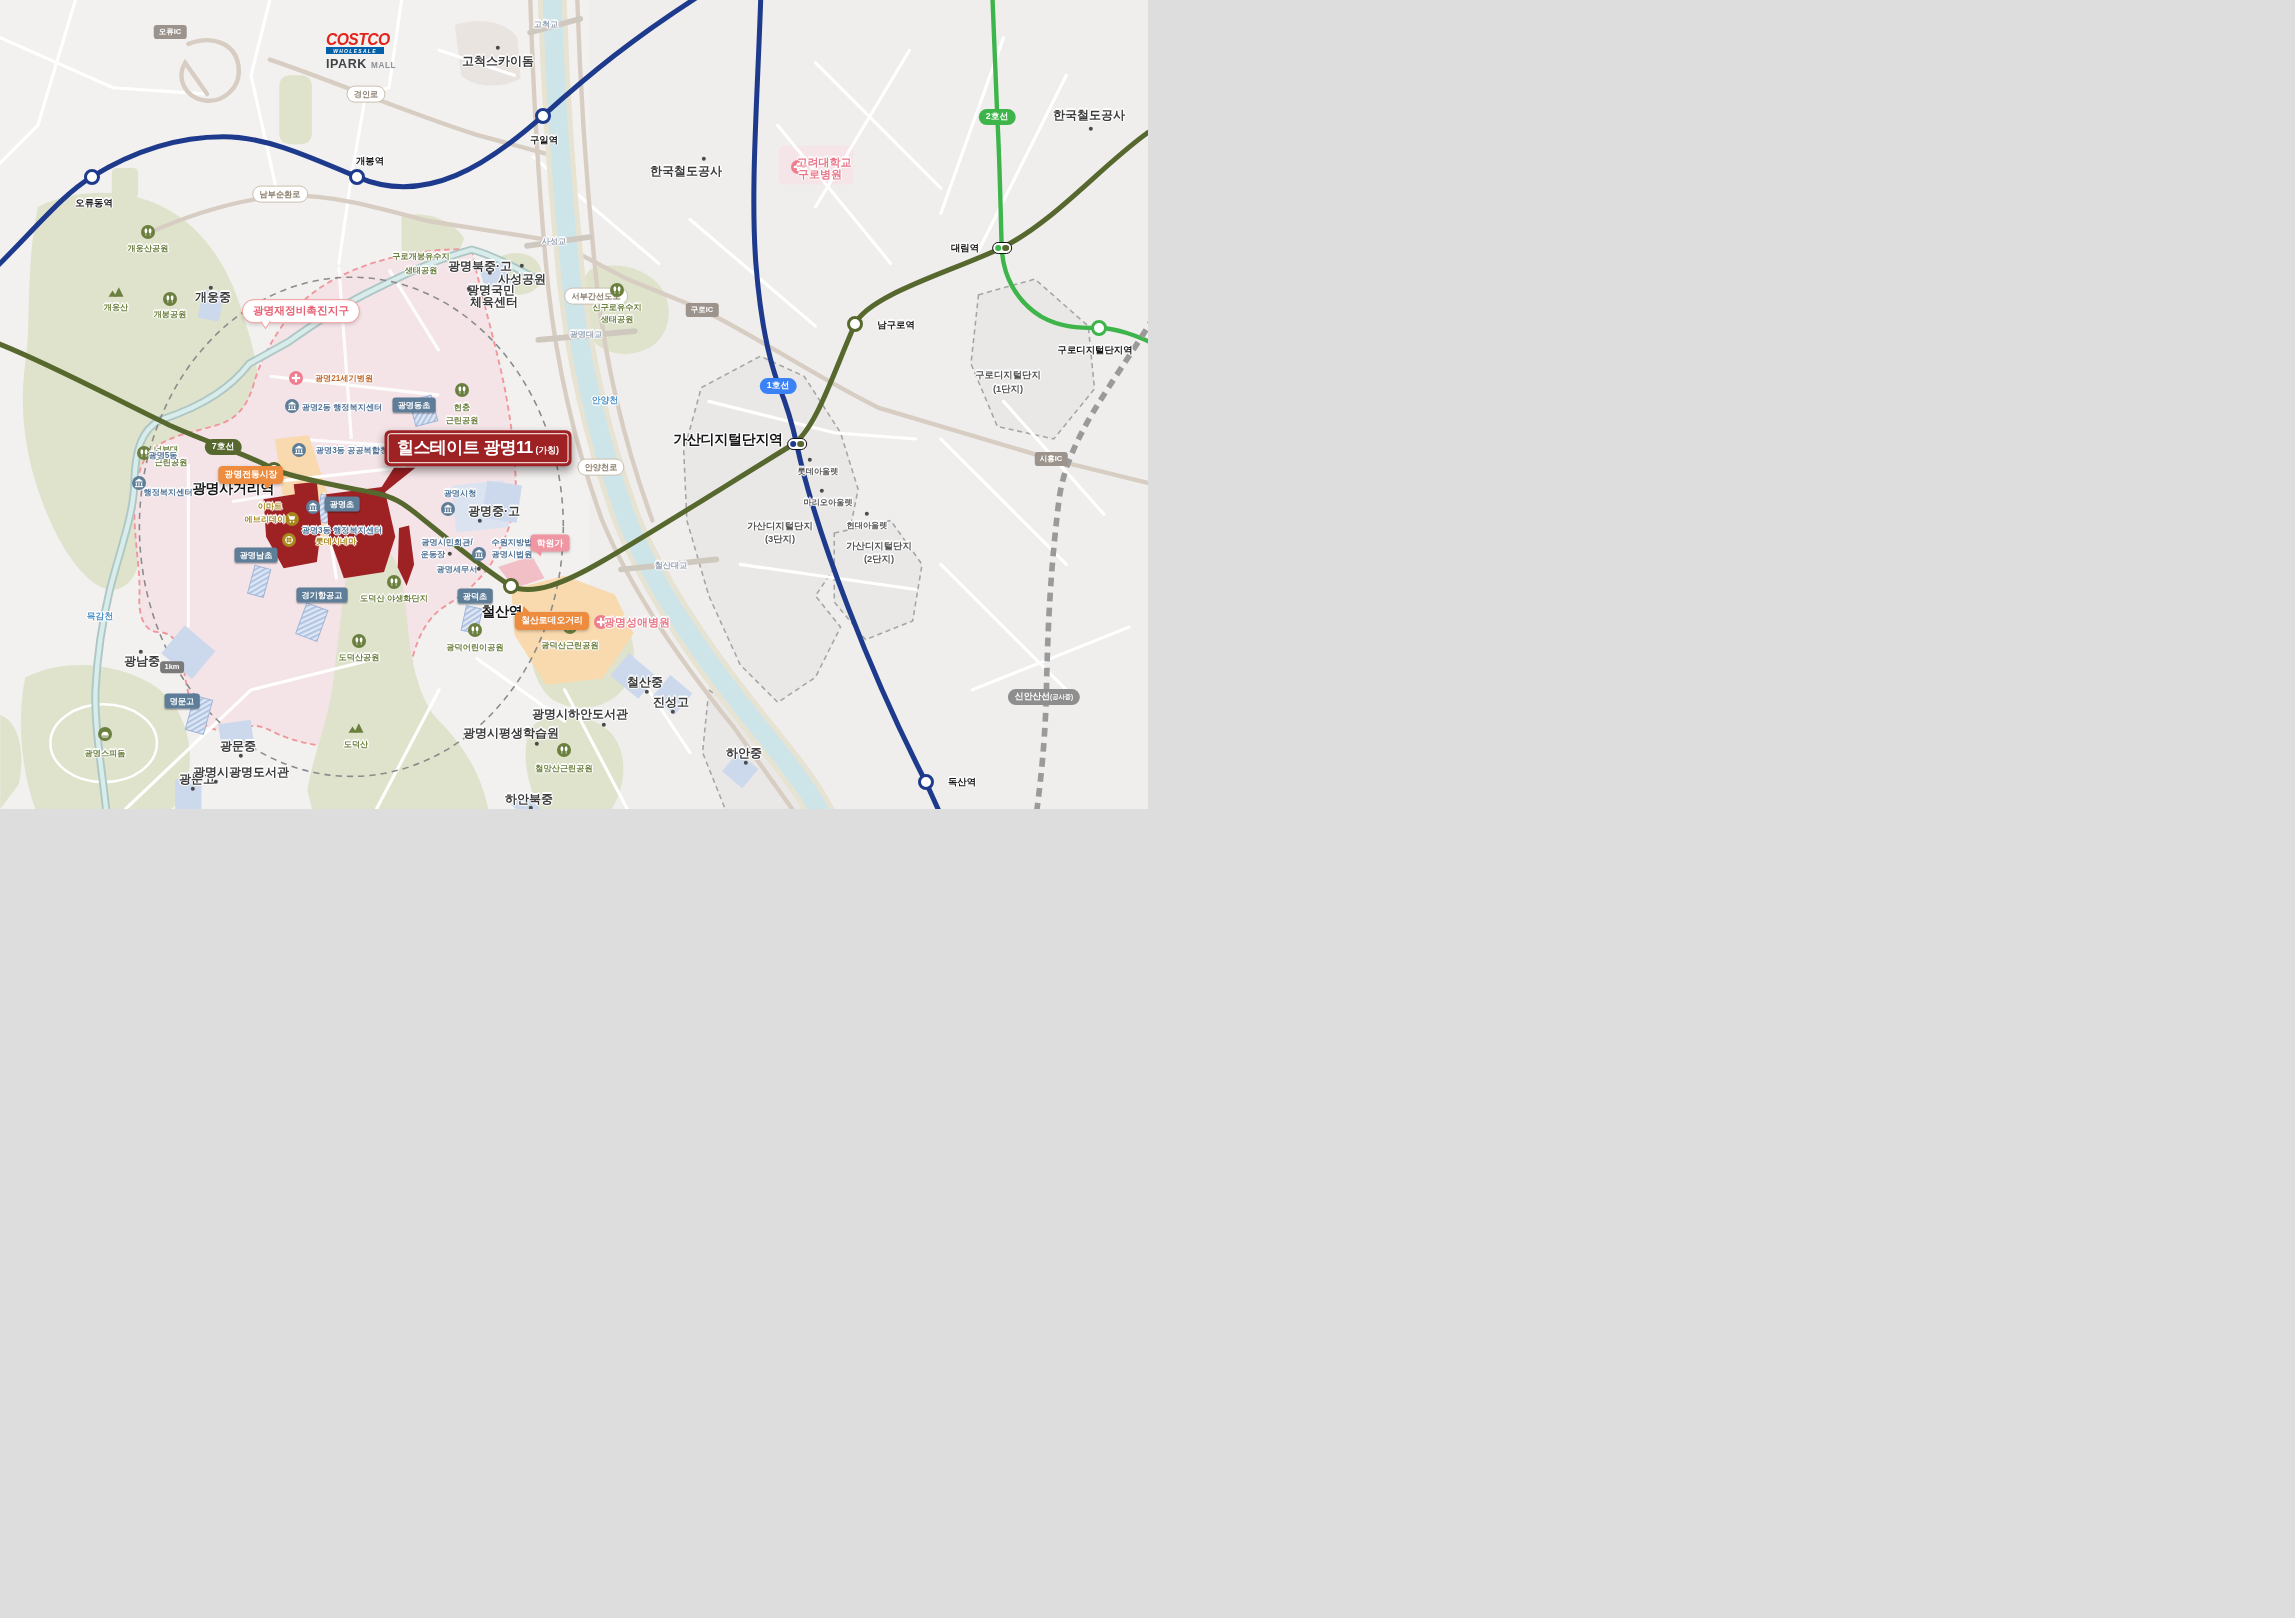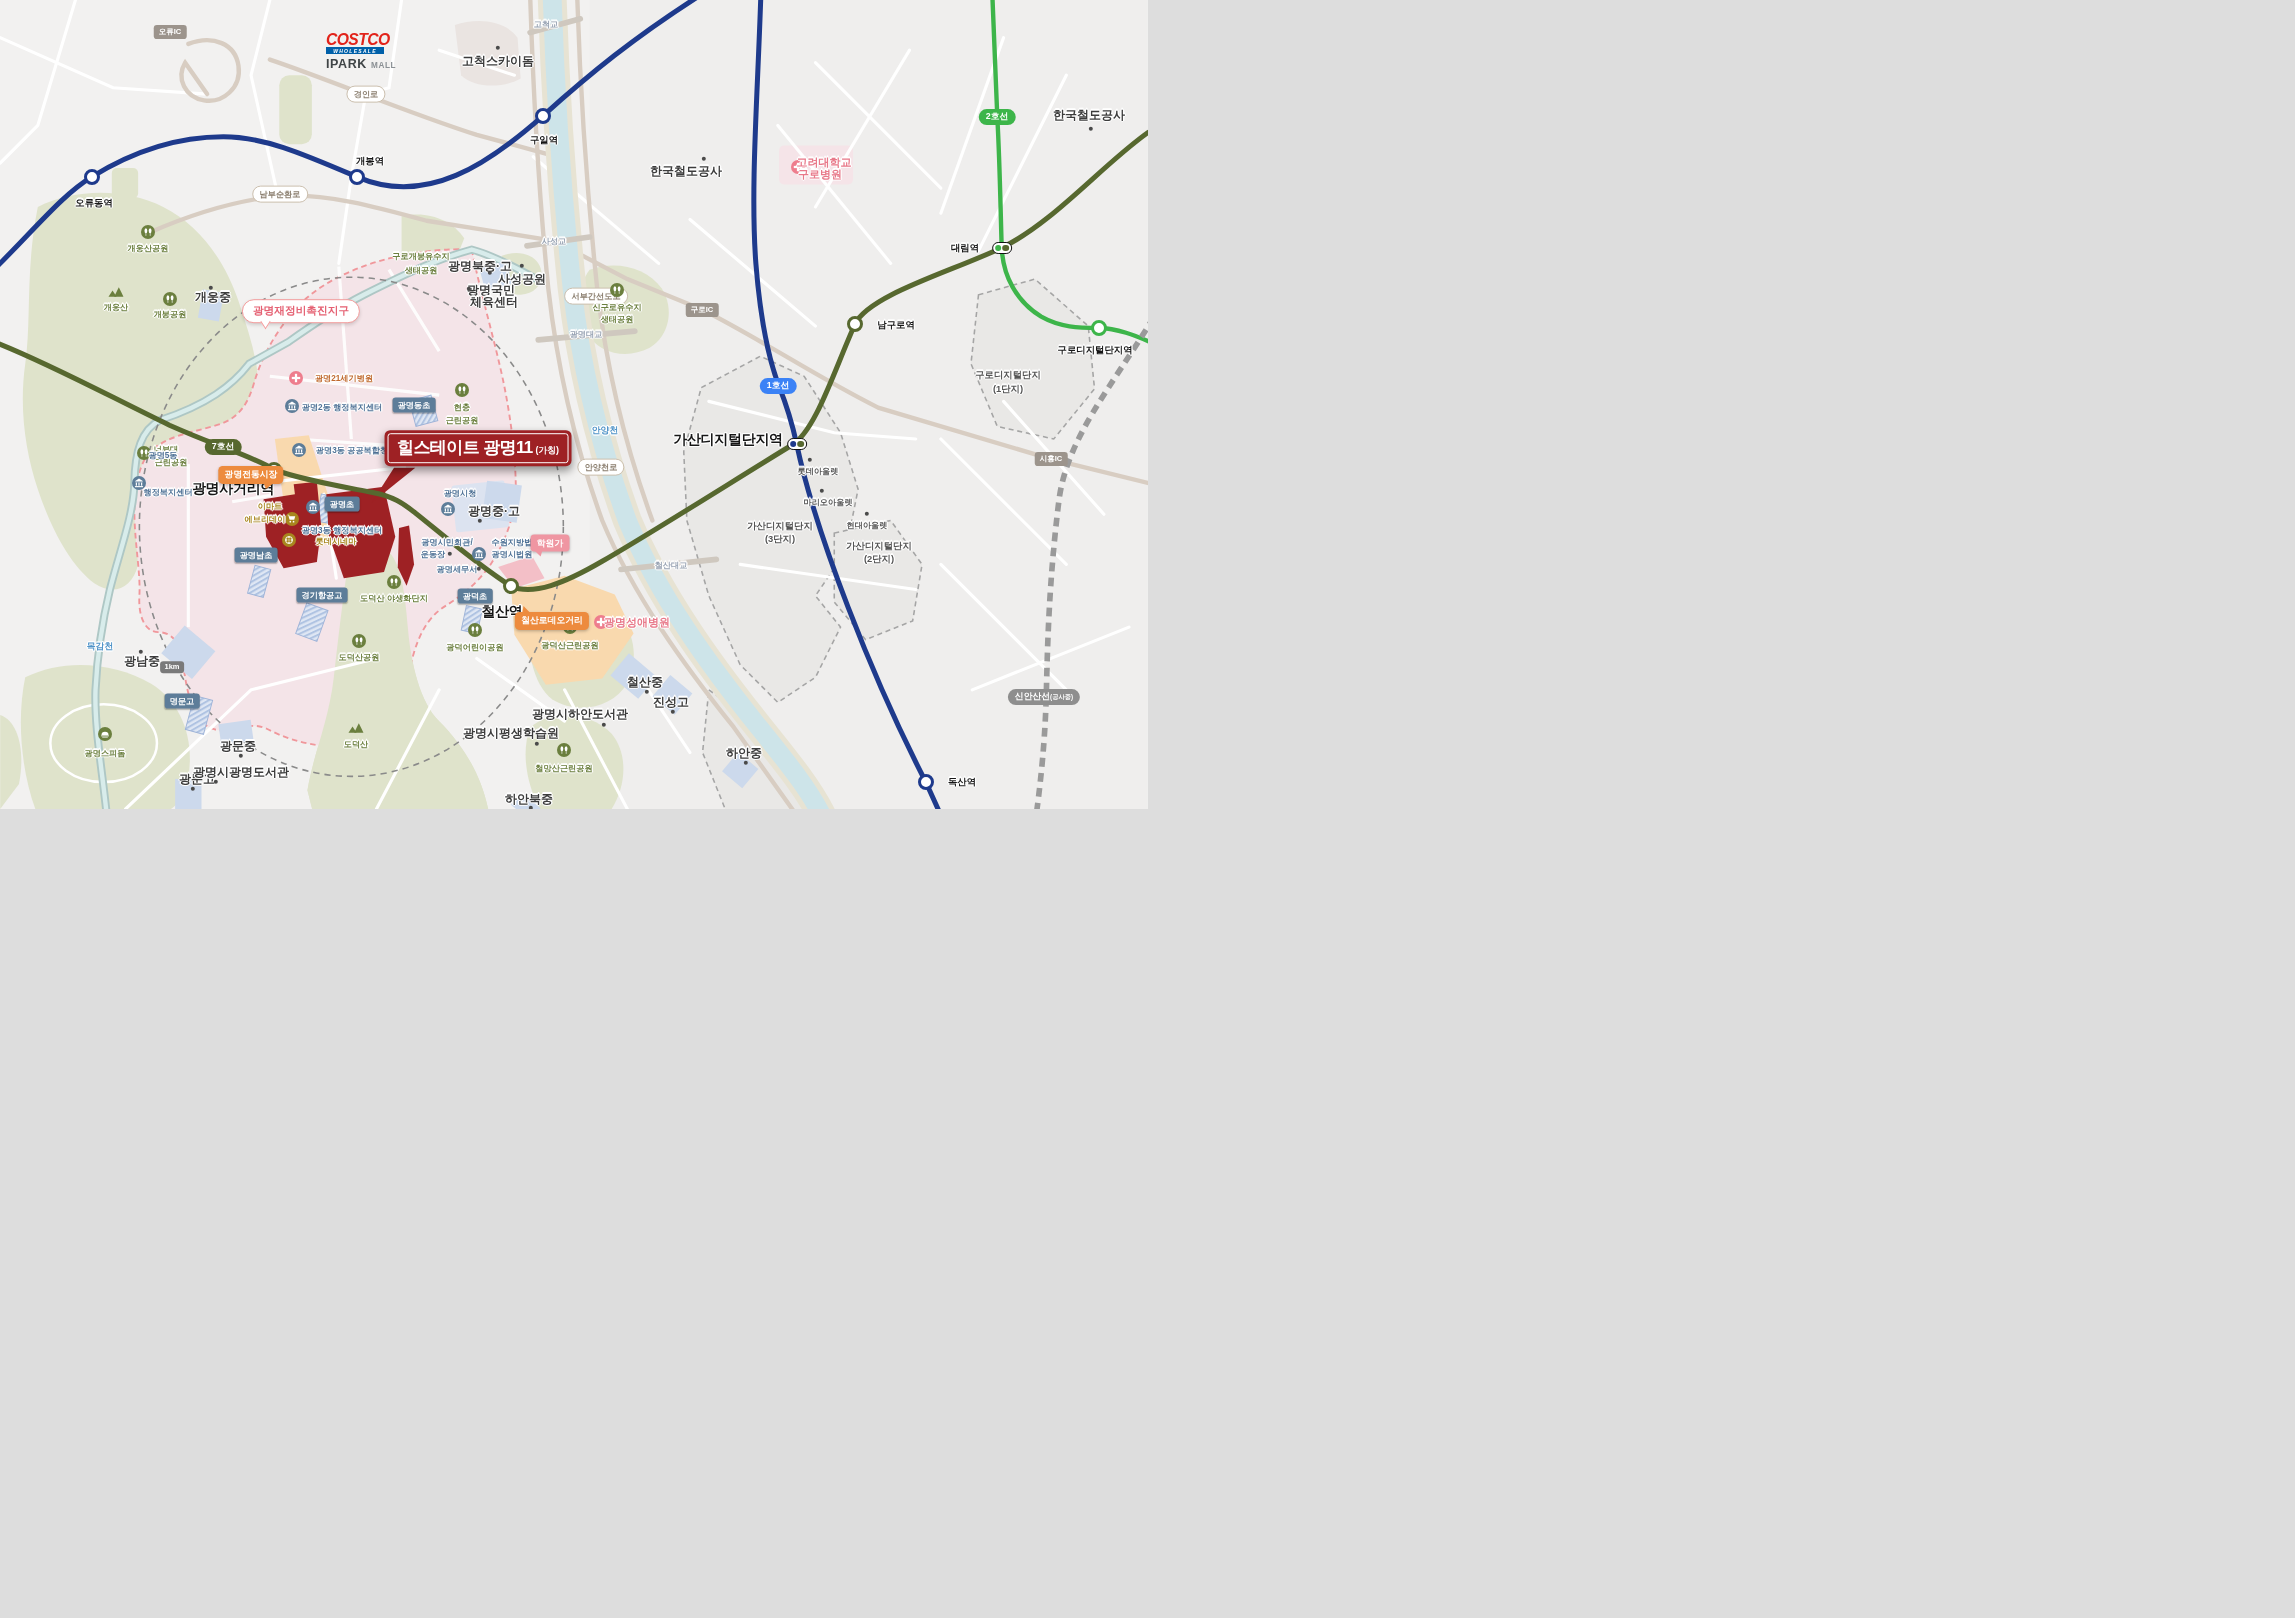--- a/index.html
+++ b/index.html
@@ -26,21 +26,21 @@
     border-radius:7.5px;height:10px;display:flex;align-items:center;gap:1.3px;padding:0 1.9px;}
   .tr i{width:6.3px;height:6.3px;border-radius:50%;display:block;}
   .pill{background:#fff;border:0.9px solid #cbbfae;border-radius:8.8px;color:#8a7e6e;
     font-weight:bold;font-size:8.2px;padding:1.9px 6.3px;}
   .icb{background:#9c948c;color:#fff;font-weight:bold;font-size:7.5px;border-radius:3.1px;padding:1.9px 5px;}
   .lbdg{color:#fff;font-weight:bold;font-size:8.8px;border-radius:8.8px;padding:1.9px 7px;}
   .lbdg .suf{font-size:6.3px;font-weight:bold;}
   .lbdg.green{background:var(--green);} .lbdg.navy{background:#3b82f6;}
   .lbdg.olive{background:var(--olive);} .lbdg.gray{background:#8e8e8e;}
   .bridge{font-size:8.2px;font-weight:bold;color:#98a3b3;}
-  .riverlb{font-size:8.8px;font-weight:bold;color:#4f93c8;margin-top:30px;}
+  .riverlb{font-size:8.8px;font-weight:bold;color:#4f93c8;}
   .parklb{font-size:8.2px;font-weight:bold;color:var(--parkicon);}
   .slatelb{font-size:8.2px;font-weight:bold;color:var(--slate);}
   .poilb{font-size:12px;font-weight:bold;color:#3c3c3c;}
   .shoplb{font-size:8.2px;color:#5a5a5a;font-weight:bold;}
   .arealb{font-size:9.4px;font-weight:bold;color:#555;}
   .goldlb{font-size:8.2px;font-weight:bold;color:var(--gold);}
   .orange-t{font-size:8.2px;font-weight:bold;color:#c06a2e;}
   .pink-t{font-size:11px;font-weight:bold;color:#e8798a;}
   .schbadge{background:var(--badgeslate);color:#fff;font-weight:bold;font-size:8.2px;
     border-radius:3.1px;padding:1.9px 5px;box-shadow:0 0.6px 1.3px rgba(0,0,0,.25);}

